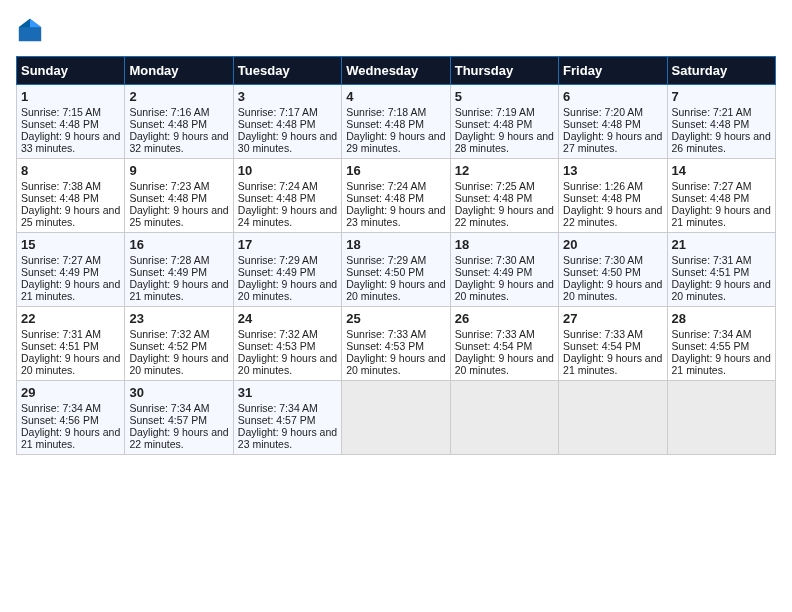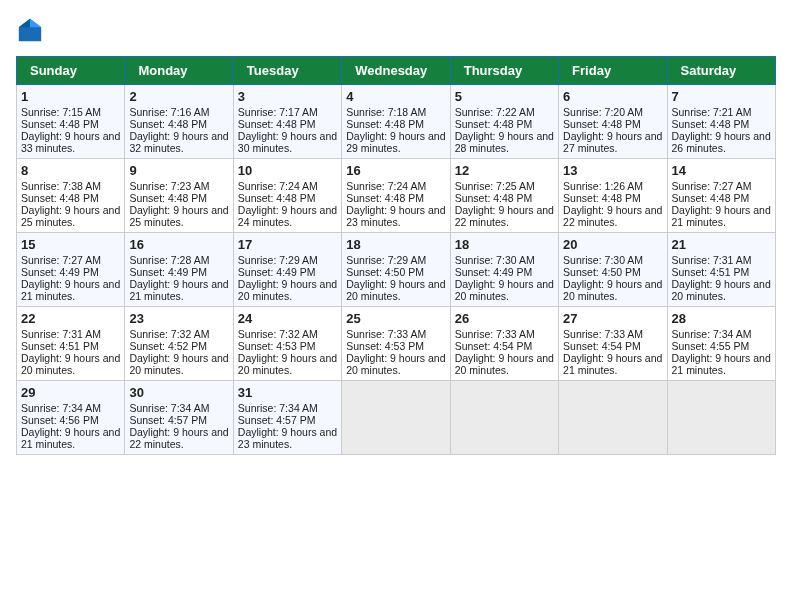--- a/index.html
+++ b/index.html
@@ -47,25 +47,25 @@
     .location-title {
       font-size: 16px;
       color: #444;
     }
     table {
       width: 100%;
       border-collapse: collapse;
       table-layout: fixed;
     }
     thead tr th {
-      background: #15803d;
+      background: #0f172a;
       color: #fff;
       font-size: 13px;
       font-weight: bold;
-      padding: 6px 13px;
+      padding: 6px 4px;
       text-align: left;
       border: 1px solid #1a6bb5;
     }
     tbody tr td {
       vertical-align: top;
       font-size: 10.5px;
       color: #222;
       padding: 4px 4px;
       border: 1px solid #ccc;
       min-height: 80px;
@@ -121,21 +121,21 @@
         <th>Friday</th>
         <th>Saturday</th>
       </tr>
   </thead>
   <tbody id="calendar-body">
   <tr>
         <td><span class="day-number">1</span><span>Sunrise: 7:15 AM</span><br><span>Sunset: 4:48 PM</span><br><span>Daylight: 9 hours and 33 minutes.</span></td>
         <td><span class="day-number">2</span><span>Sunrise: 7:16 AM</span><br><span>Sunset: 4:48 PM</span><br><span>Daylight: 9 hours and 32 minutes.</span></td>
         <td><span class="day-number">3</span><span>Sunrise: 7:17 AM</span><br><span>Sunset: 4:48 PM</span><br><span>Daylight: 9 hours and 30 minutes.</span></td>
         <td><span class="day-number">4</span><span>Sunrise: 7:18 AM</span><br><span>Sunset: 4:48 PM</span><br><span>Daylight: 9 hours and 29 minutes.</span></td>
-        <td><span class="day-number">5</span><span>Sunrise: 7:22 AM</span><br><span>Sunset: 4:48 PM</span><br><span>Daylight: 9 hours and 28 minutes.</span></td>
+        <td><span class="day-number">5</span><span>Sunrise: 7:19 AM</span><br><span>Sunset: 4:48 PM</span><br><span>Daylight: 9 hours and 28 minutes.</span></td>
         <td><span class="day-number">6</span><span>Sunrise: 7:20 AM</span><br><span>Sunset: 4:48 PM</span><br><span>Daylight: 9 hours and 27 minutes.</span></td>
         <td><span class="day-number">7</span><span>Sunrise: 7:21 AM</span><br><span>Sunset: 4:48 PM</span><br><span>Daylight: 9 hours and 26 minutes.</span></td>
       </tr>
       <tr>
         <td><span class="day-number">8</span><span>Sunrise: 7:38 AM</span><br><span>Sunset: 4:48 PM</span><br><span>Daylight: 9 hours and 25 minutes.</span></td>
         <td><span class="day-number">9</span><span>Sunrise: 7:23 AM</span><br><span>Sunset: 4:48 PM</span><br><span>Daylight: 9 hours and 25 minutes.</span></td>
         <td><span class="day-number">10</span><span>Sunrise: 7:24 AM</span><br><span>Sunset: 4:48 PM</span><br><span>Daylight: 9 hours and 24 minutes.</span></td>
         <td><span class="day-number">16</span><span>Sunrise: 7:24 AM</span><br><span>Sunset: 4:48 PM</span><br><span>Daylight: 9 hours and 23 minutes.</span></td>
         <td><span class="day-number">12</span><span>Sunrise: 7:25 AM</span><br><span>Sunset: 4:48 PM</span><br><span>Daylight: 9 hours and 22 minutes.</span></td>
         <td><span class="day-number">13</span><span>Sunrise: 1:26 AM</span><br><span>Sunset: 4:48 PM</span><br><span>Daylight: 9 hours and 22 minutes.</span></td>

